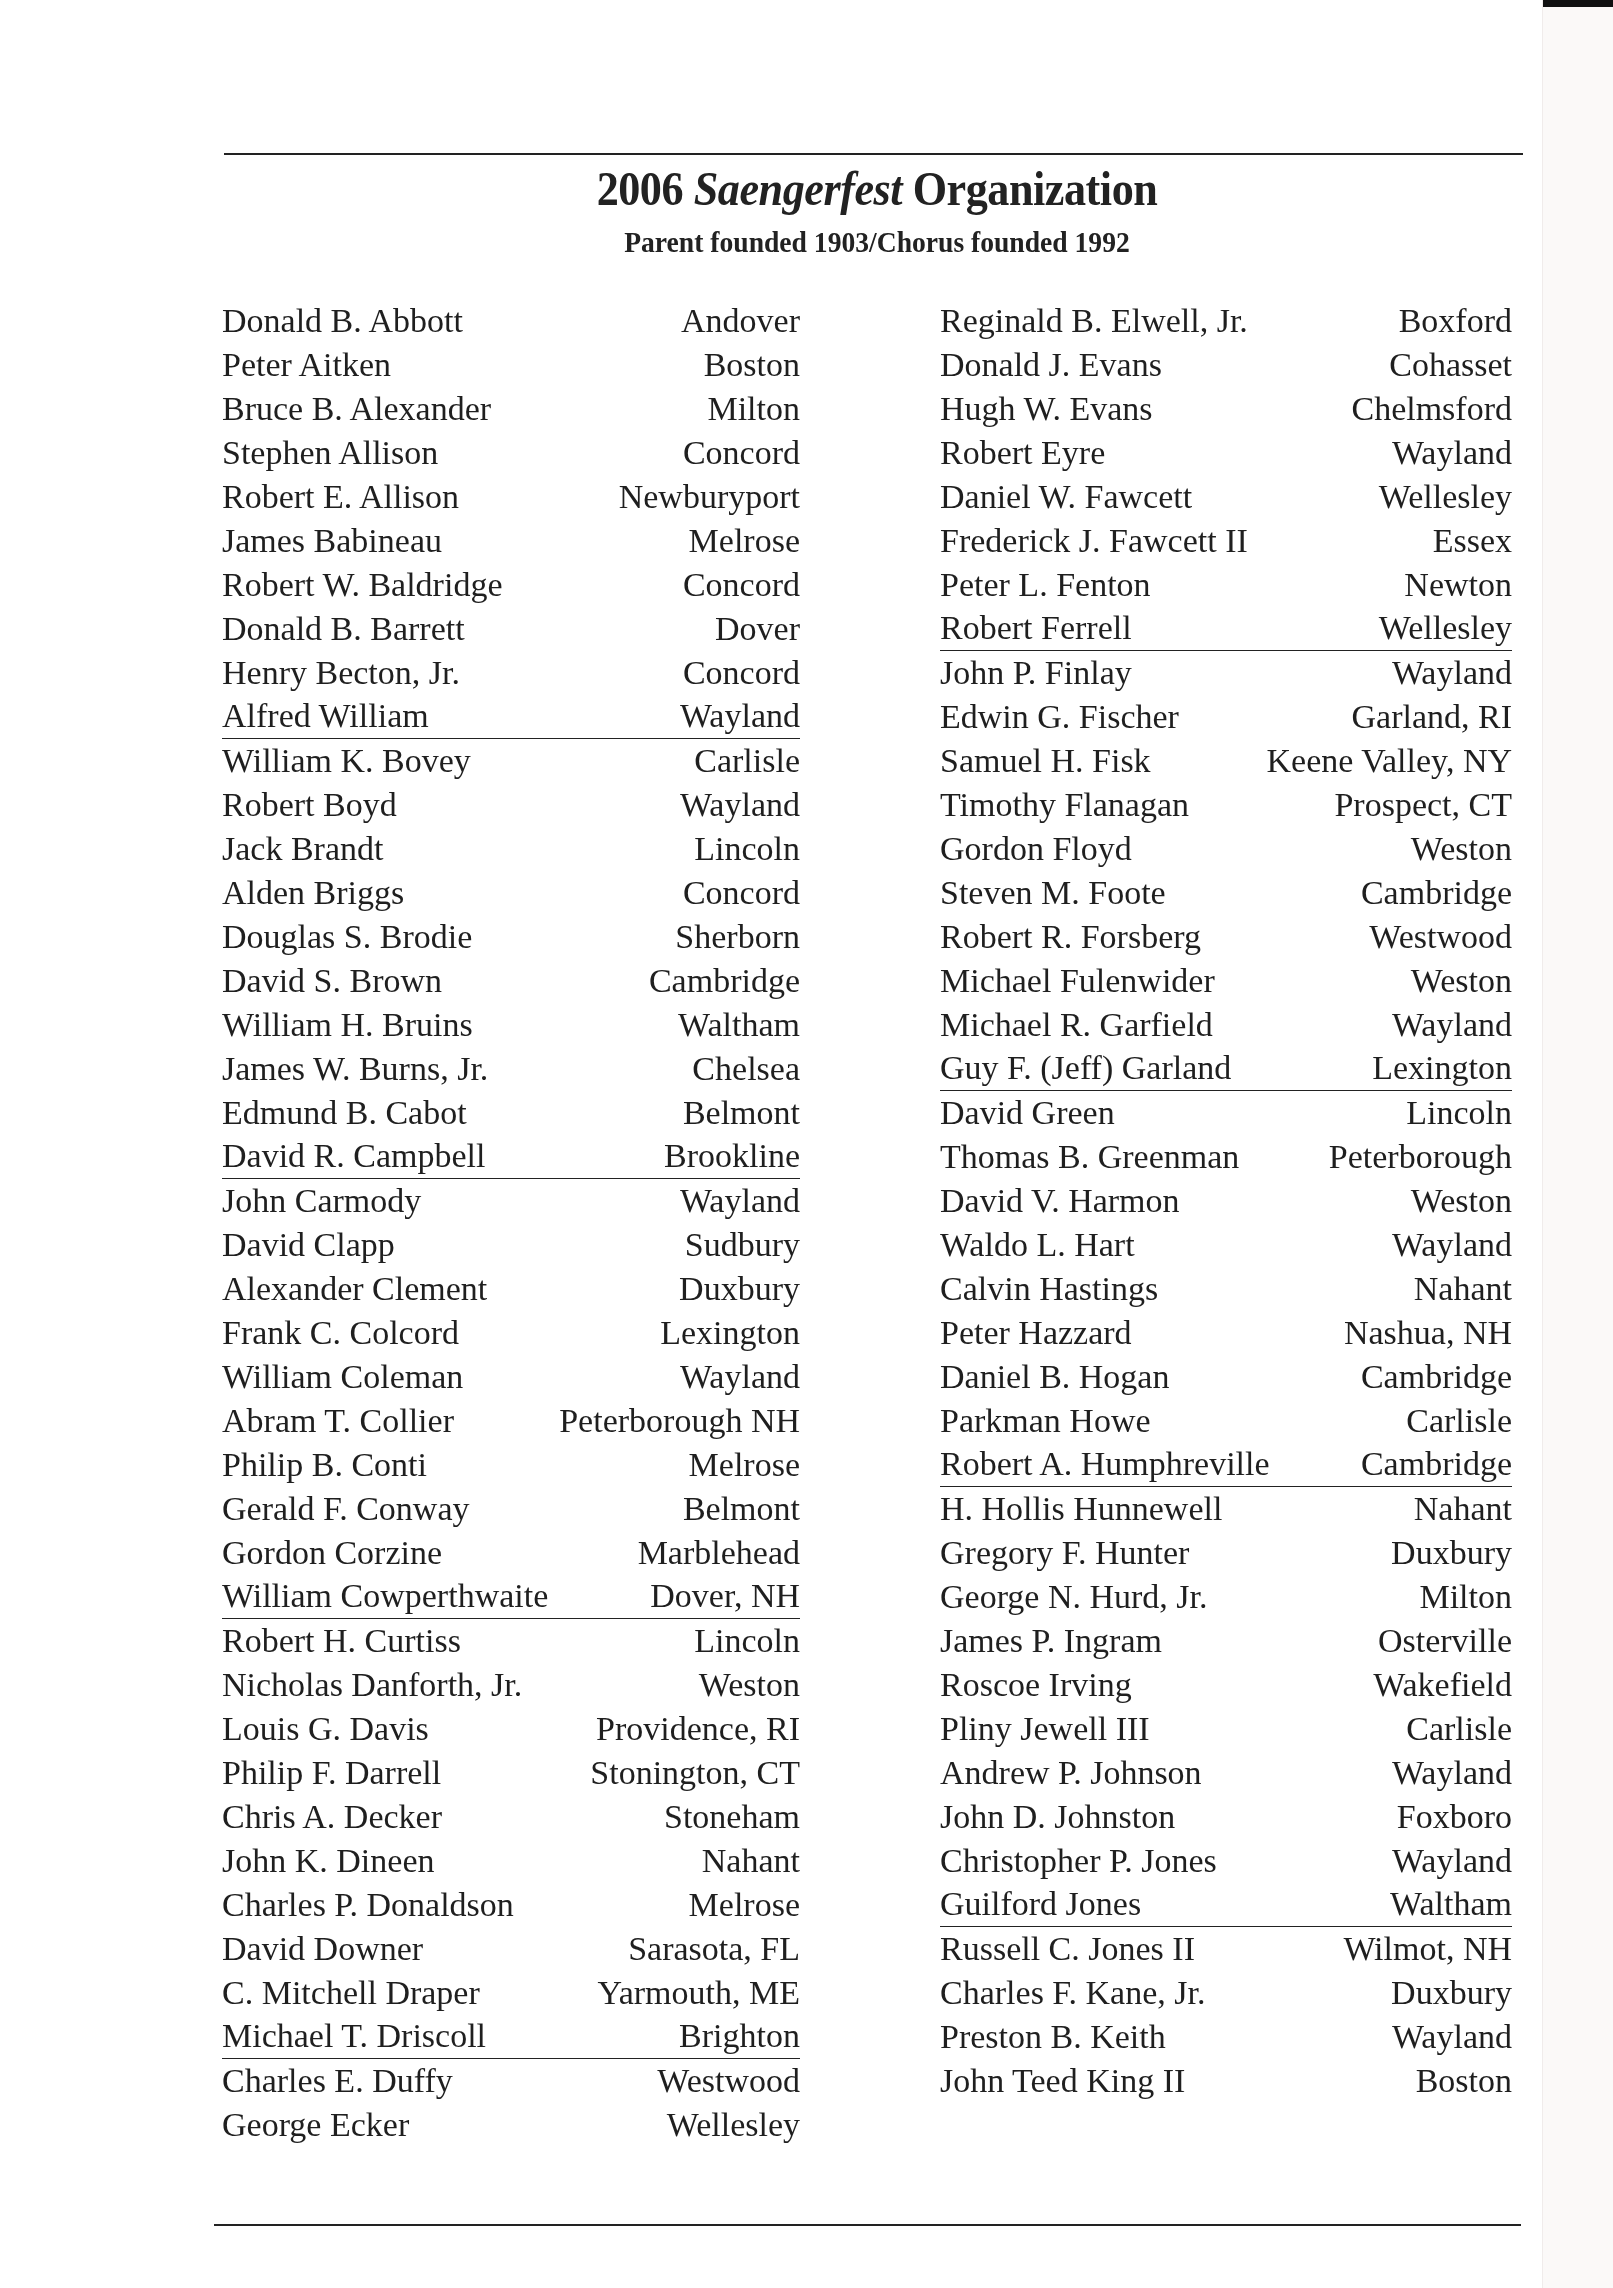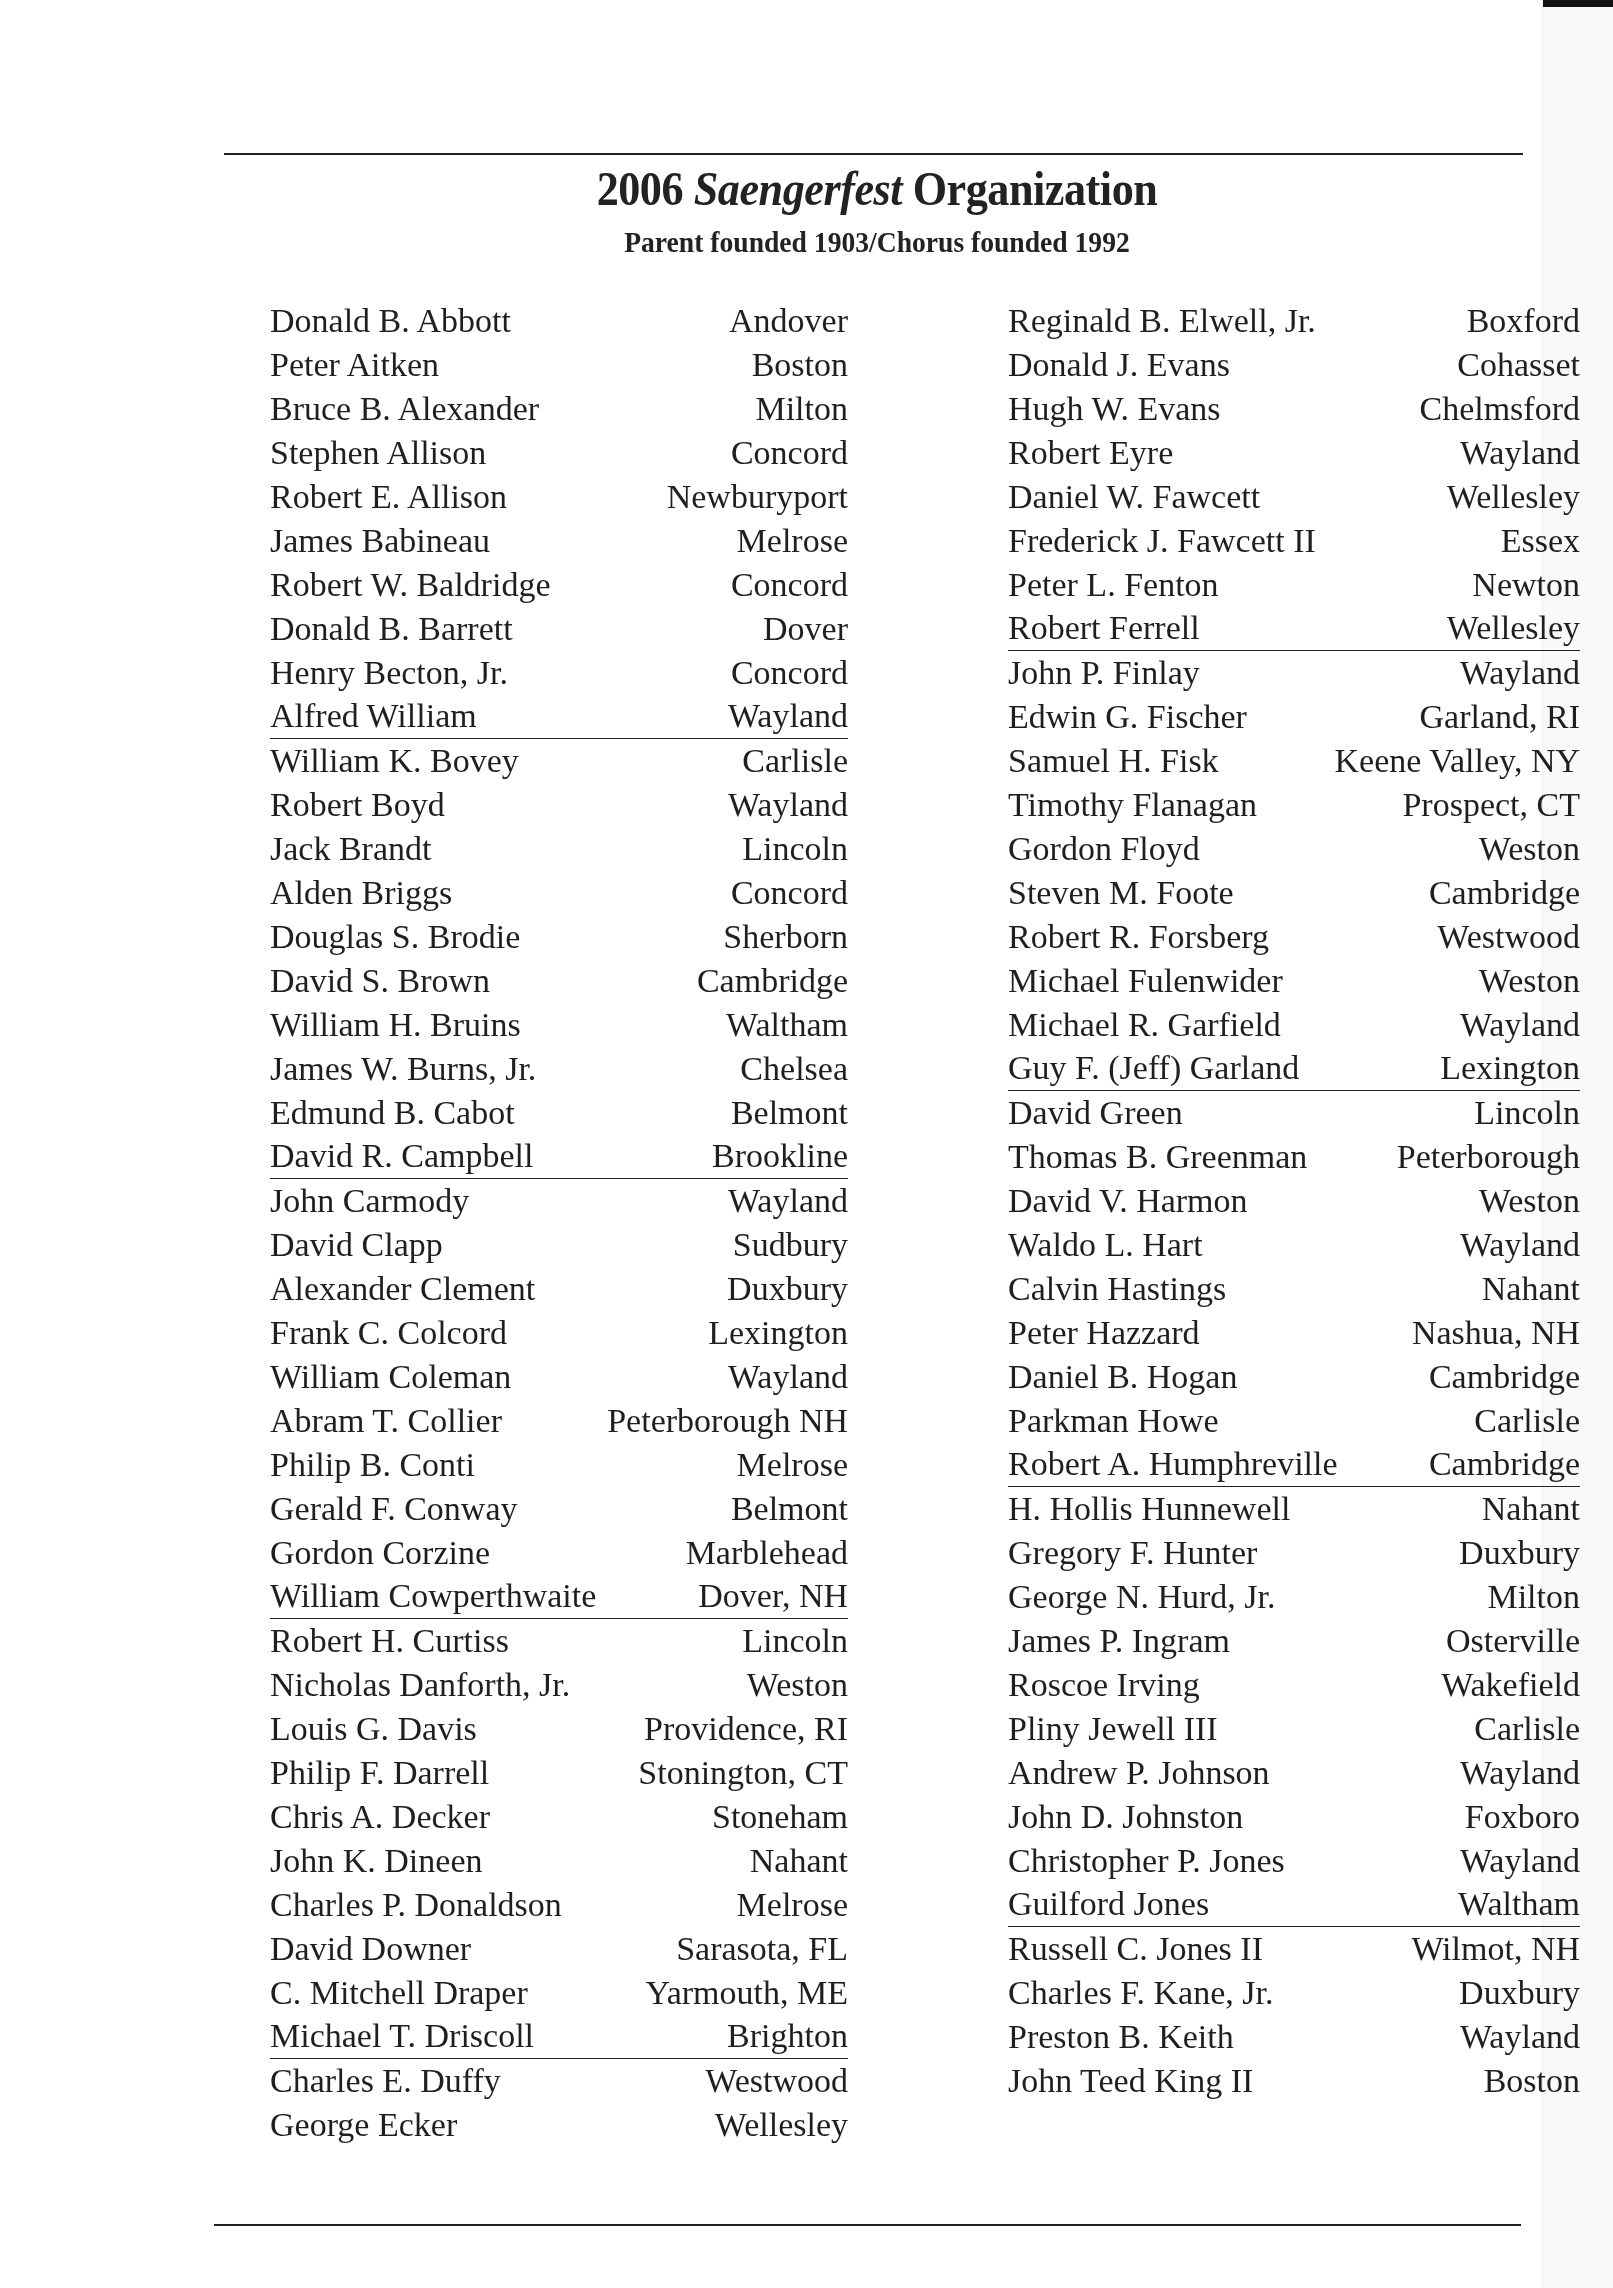--- a/index.html
+++ b/index.html
@@ -26,23 +26,23 @@
       font-family: "Liberation Serif", serif; font-weight: bold;
       font-size: 48px; letter-spacing: -0.5px; color: #222;
       transform: scaleX(0.92); transform-origin: 877px 0;
     }
     .title .italic { font-style: italic; }
     .subtitle {
       position: absolute; left: 0; width: 1754px; top: 225px; text-align: center;
       font-weight: bold; font-size: 30px; color: #222;
       transform: scaleX(0.92); transform-origin: 877px 0;
     }
-    .column { position: absolute; top: 299px; margin-left: 48px; }
+    .column { position: absolute; top: 299px; }
     .column.left { left: 222px; width: 578px; }
-    .column.right { left: 960px; width: 572px; }
+    .column.right { left: 940px; width: 572px; }
     .row {
       height: 44px; display: flex; justify-content: space-between; align-items: baseline;
       font-size: 34px; line-height: 44px; white-space: nowrap;
       box-sizing: border-box;
     }
     .row.underlined { border-bottom: 1.8px solid #222; height: 44px; line-height: 42px; gap: 12px; }
     .row .name, .row .town { display: inline-block; }
   </style>
 </head>
 <body>

